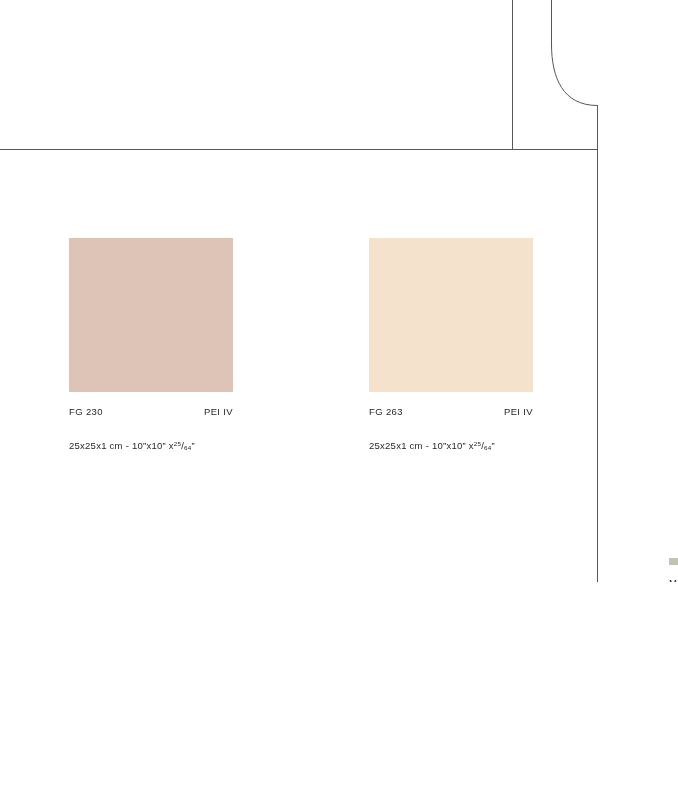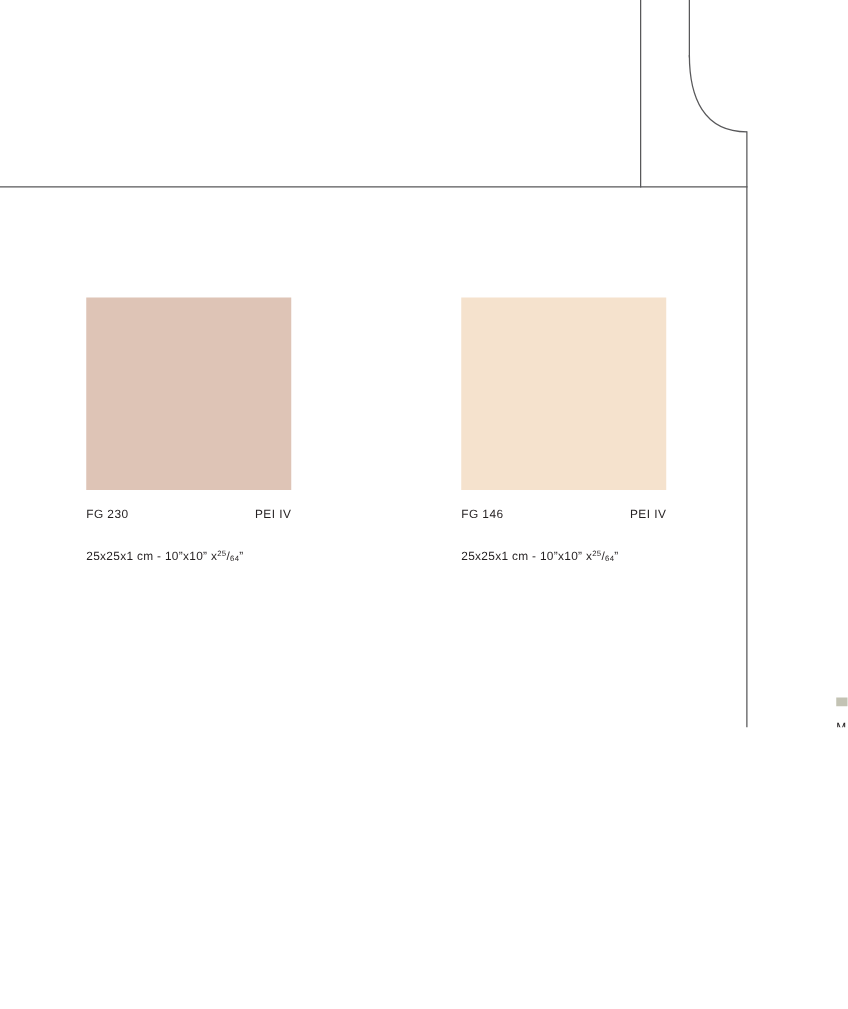--- a/index.html
+++ b/index.html
@@ -170,21 +170,21 @@
         <span class="frac"><span>x</span><sup>25</sup><span>/</span><sub>64</sub><span>”</span></span>
       </div>
 
     </div>
 
     <div class="product-col" id="product-col-right">
 
       <div class="tile-swatch" style="background-color: rgb(245, 226, 205);"></div>
 
       <div class="spec-row">
-        <span class="spec-code">FG 146</span>
+        <span class="spec-code">FG 263</span>
         <span class="spec-pei">PEI IV</span>
       </div>
 
       <div class="dimension-row">
         <span>25x25x1 cm</span>
         <span>-</span>
         <span>10”x10”</span>
         <span class="frac"><span>x</span><sup>25</sup><span>/</span><sub>64</sub><span>”</span></span>
       </div>
 

